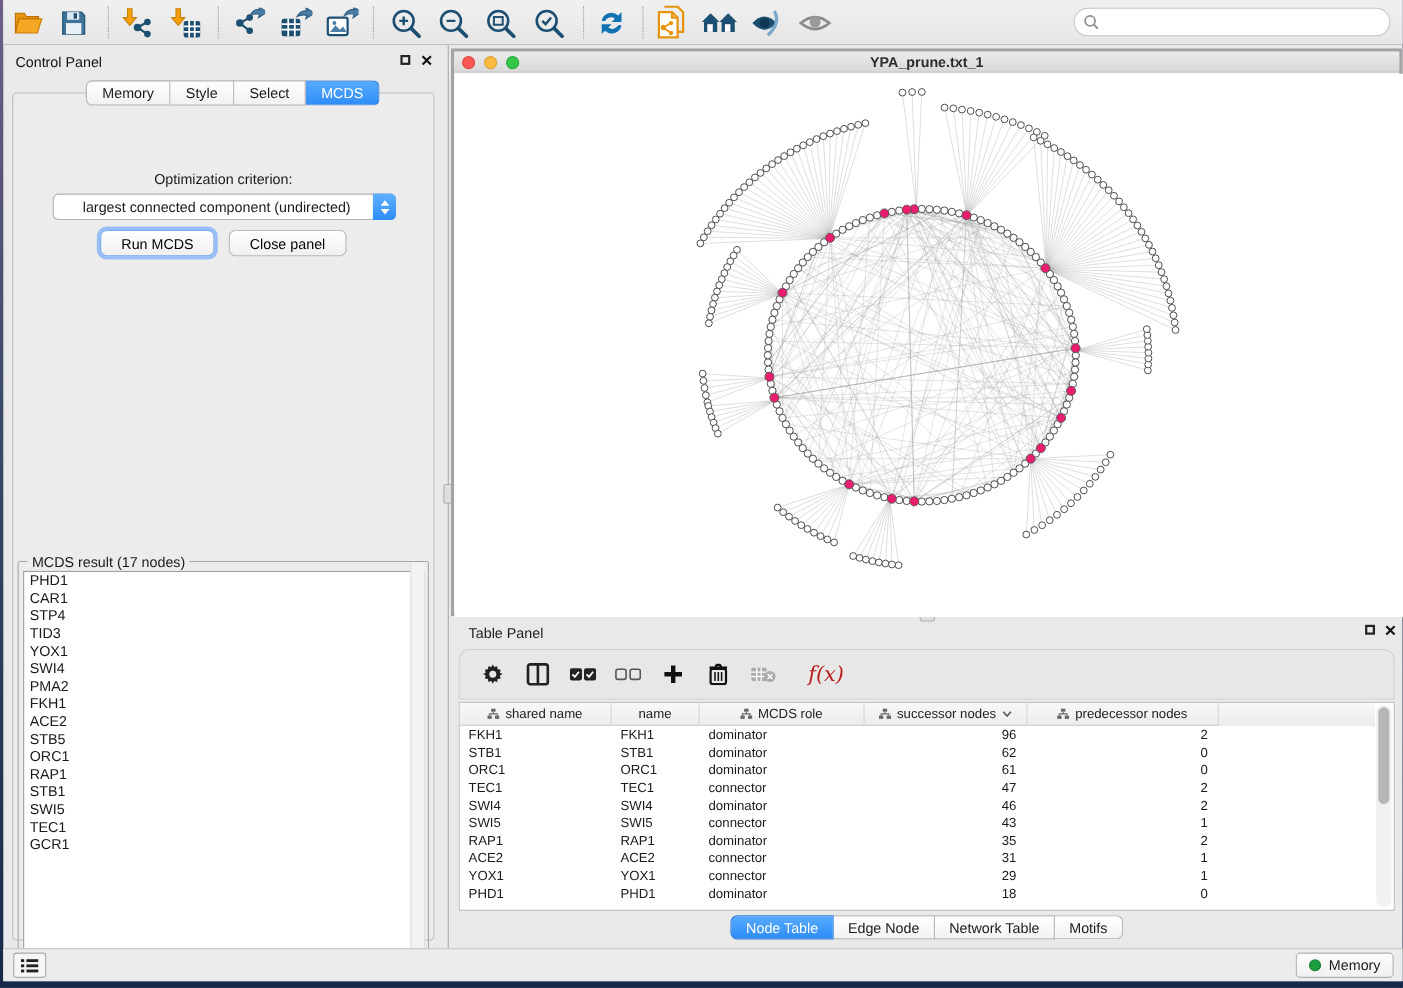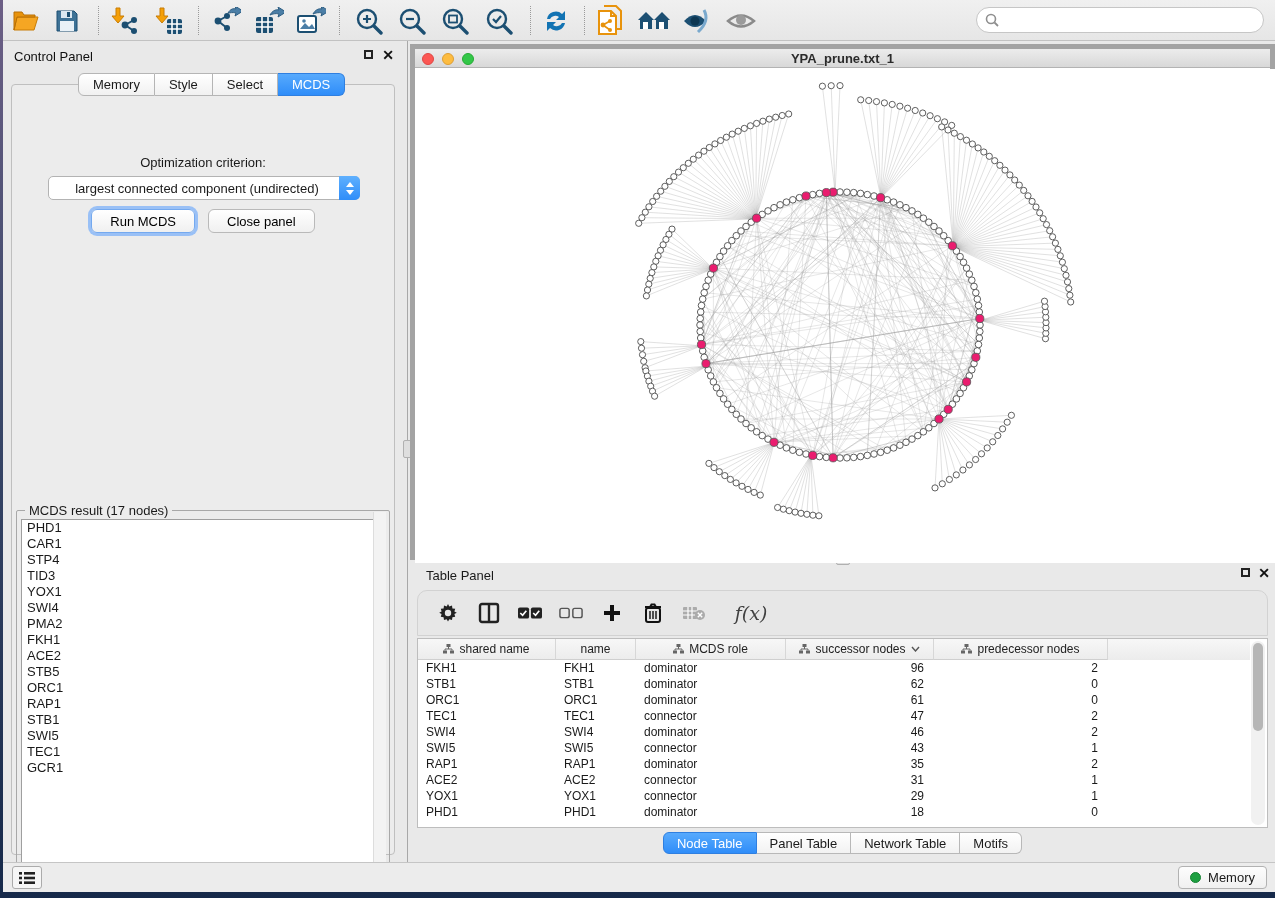--- a/index.html
+++ b/index.html
@@ -48,34 +48,34 @@
   .mcds-list { position:absolute; left:4px; top:8px; width:365px; height:355px; background:#fff; border:1px solid #9f9f9f; overflow:hidden; }
   .mcds-scroll { position:absolute; right:1px; top:1px; width:13px; height:353px; background:#f3f3f3; border-left:1px solid #ddd; }
   .mcds-item { height:16px; line-height:16px; padding-left:5px; font-size:13px; cursor:default; }
 
   
   .vsplit { position:absolute; left:404px; top:41px; width:1px; height:821px; background:#a8a8a8; }
   .vhandle { position:absolute; left:400px; top:440px; width:9px; height:18px; background:#dedede; border:1px solid #b0b0b0; border-radius:2px; cursor:col-resize; }
   .hhandle { position:absolute; left:833px; top:557px; width:14px; height:8px; background:#dedede; border:1px solid #b0b0b0; border-radius:2px; cursor:row-resize; }
 
   
-  .netframe { position:absolute; left:407px; top:44px; width:865px; height:516px; border:5px solid #a3a3a3; background:#fff; }
+  .netframe { position:absolute; left:407px; top:44px; width:865px; height:516px; border:3px solid #a3a3a3; background:#fff; }
   .net-titlebar { position:absolute; left:0; top:0; width:100%; height:19px;
     background:linear-gradient(180deg,#ececec,#d8d8d8); border-bottom:1px solid #b3b3b3; }
   .tlight { position:absolute; top:3.5px; width:12px; height:12px; border-radius:50%; cursor:pointer; }
   .net-title { position:absolute; left:0; top:2px; width:100%; text-align:center; font-size:13px; font-weight:600; color:#2b2b2b; }
   .net-canvas { position:absolute; left:0; top:20px; width:863px; height:494px; background:#fff; cursor:default; }
 
   
   .tpanel { position:absolute; left:407px; top:562px; width:865px; height:300px; }
   .tp-title { position:absolute; left:16px; top:6px; font-size:13px; }
   .tp-toolbar { position:absolute; left:7px; top:28px; width:851px; height:46px;
     background:#e7e7e7; border:1px solid #d2d2d2; border-radius:10px 10px 0 0; display:flex; align-items:center; gap:17px; padding-left:18px; }
   .tico { width:24px; height:24px; display:flex; align-items:center; justify-content:center; cursor:pointer; }
-  .fx { font-family:"DejaVu Serif", serif; font-style:italic; font-size:19px; color:#404040;padding-left:28px; }
+  .fx { font-family:"DejaVu Serif", serif; font-style:italic; font-size:19px; color:#b91c1c;padding-left:28px; }
   .tp-table { position:absolute; left:7px; top:76px; width:851px; height:190px; background:#fff; border:1px solid #bdbdbd;padding-left:20px; }
   .tp-header { position:absolute; left:0; top:0; width:832px; height:21px; display:flex; background:linear-gradient(180deg,#f7f7f7,#ececec); }
   .hcell { height:21px; border-right:1px solid #d7d7d7; border-bottom:1px solid #cfcfcf; display:flex; align-items:center; justify-content:center; gap:5px; font-size:12px; color:#222; cursor:pointer; }
   .tp-body { position:absolute; left:0; top:21px; width:832px; }
   .trow { display:flex; height:16px; line-height:16px; font-size:12px; cursor:default; }
   .tcell { padding-left:8px; white-space:nowrap; overflow:hidden; }
   .tcell.num { text-align:right; padding-right:10px; }
   .tp-scroll { position:absolute; right:2px; top:2px; width:14px; height:184px; background:#f1f1f1; border-radius:7px; }
   .tp-thumb { position:absolute; left:2px; top:2px; width:10px; height:88px; background:#b6b6b6; border-radius:5px; }
   .tp-tabs { position:absolute; left:0; top:270px; width:100%; display:flex; justify-content:center; }
@@ -1156,21 +1156,21 @@
             <span class="tcell num" style="width: 174px;">0</span>
           </div>
         </div>
       <div class="tp-scroll">
           <div class="tp-thumb"></div>
         </div>
     </div>
 
     <div class="tp-tabs">
       <span class="tp-tab active">Node Table</span>
-      <span class="tp-tab">Panel Table</span>
+      <span class="tp-tab">Edge Node</span>
       <span class="tp-tab">Network Table</span>
       <span class="tp-tab">Motifs</span>
     </div>
   </div>
 
   <div class="statusbar">
     <span class="sb-left">
       <svg width="16" height="14" viewBox="0 0 16 14">
           <g fill="#222">
             <rect x="0" y="1" width="3" height="2.6"></rect>

